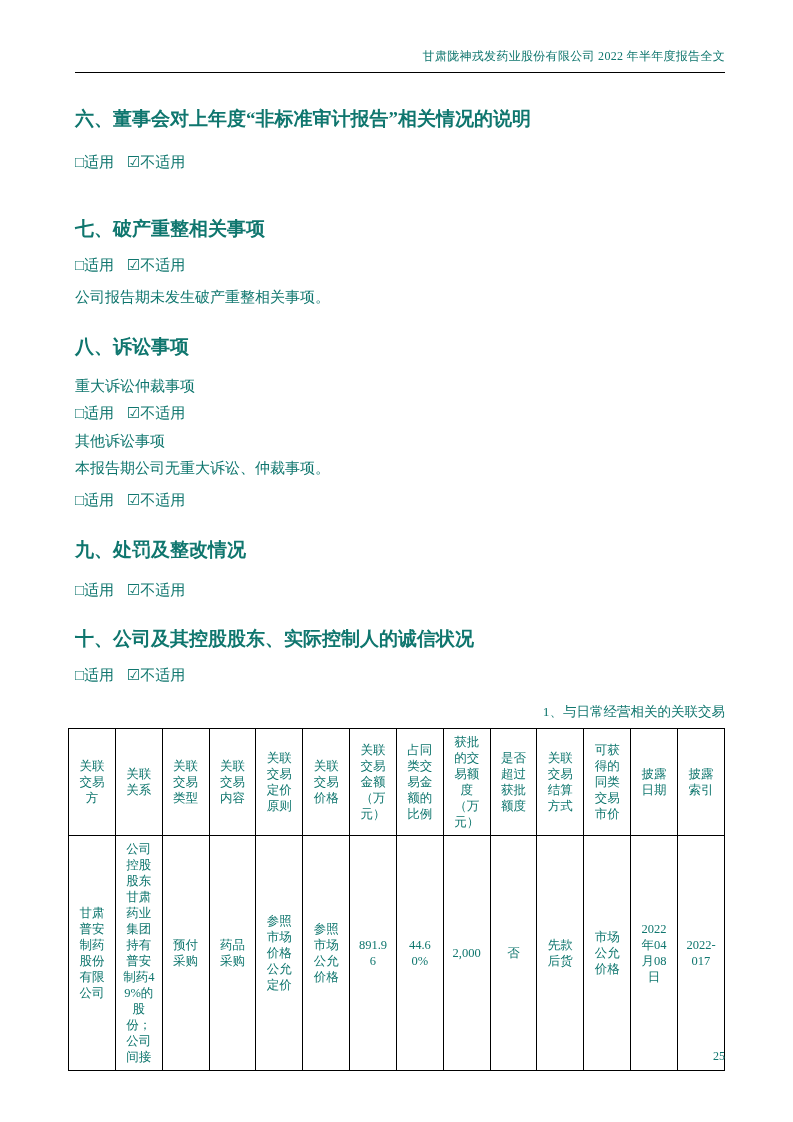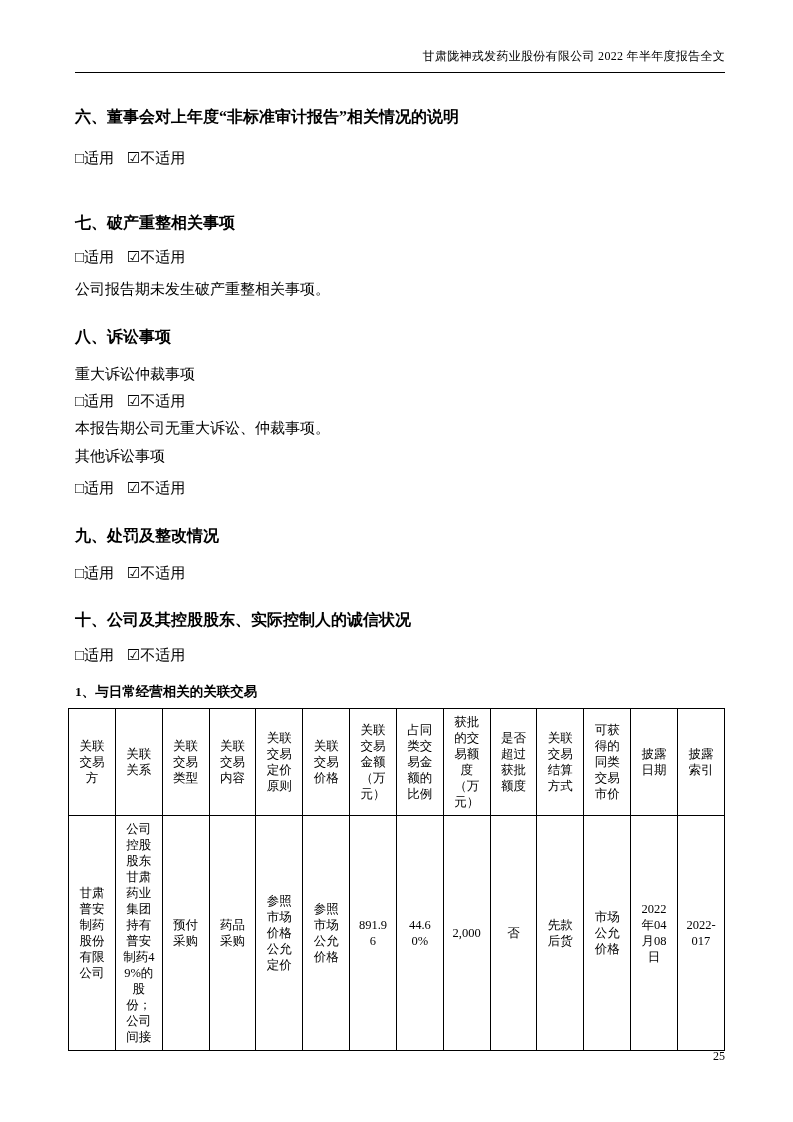--- a/index.html
+++ b/index.html
@@ -3,41 +3,42 @@
 <meta charset="utf-8">
 <style>
   * { margin: 0; padding: 0; box-sizing: border-box; }
   html, body { background: #e8e8e8; }
   .page {
     position: relative;
     width: 793px;
     height: 1122px;
     margin: 0 auto;
     background: #ffffff;
-    color: #000000;
+    color: #0f766e;
     font-family: "Liberation Serif", "DejaVu Serif", serif;
     padding: 48px 68px 0 75px;
     overflow: hidden;
   }
   .doc-title {
     font-size: 12px;
     text-align: right;
     padding-bottom: 7px;
     border-bottom: 1px solid #000;
     letter-spacing: 0.3px;
   }
   .s-title {
-    font-size: 16px;
+    font-size: 19px;
     font-weight: 700;
     line-height: 1.35;
   }
   .sub-title {
     font-size: 13.5px;
-    font-weight: 700;
+    font-weight: 400;
     line-height: 1.3;
+    text-align: right;
   }
   .body-line, .check-line {
     font-size: 15px;
     line-height: 1.4;
   }
   .check-line span + span { margin-left: 9px; }
 
   .mt-33 { margin-top: 33px; }
   .mt-27 { margin-top: 43px; }
   .mt-26 { margin-top: 26px; }
@@ -95,22 +96,22 @@
     <span>☑不适用</span>
   </p>
   <p class="body-line mt-5">公司报告期未发生破产重整相关事项。</p>
 
   <div class="s-title mt-26">八、诉讼事项</div>
   <p class="body-line mt-16">重大诉讼仲裁事项</p>
   <p class="check-line mt-6">
     <span>□适用</span>
     <span>☑不适用</span>
   </p>
+  <p class="body-line mt-7">其他诉讼事项</p>
   <p class="body-line mt-6">本报告期公司无重大诉讼、仲裁事项。</p>
-  <p class="body-line mt-7">其他诉讼事项</p>
   <p class="check-line mt-5">
     <span>□适用</span>
     <span>☑不适用</span>
   </p>
 
   <div class="s-title mt-26">九、处罚及整改情况</div>
   <p class="check-line mt-17">
     <span>□适用</span>
     <span>☑不适用</span>
   </p>

